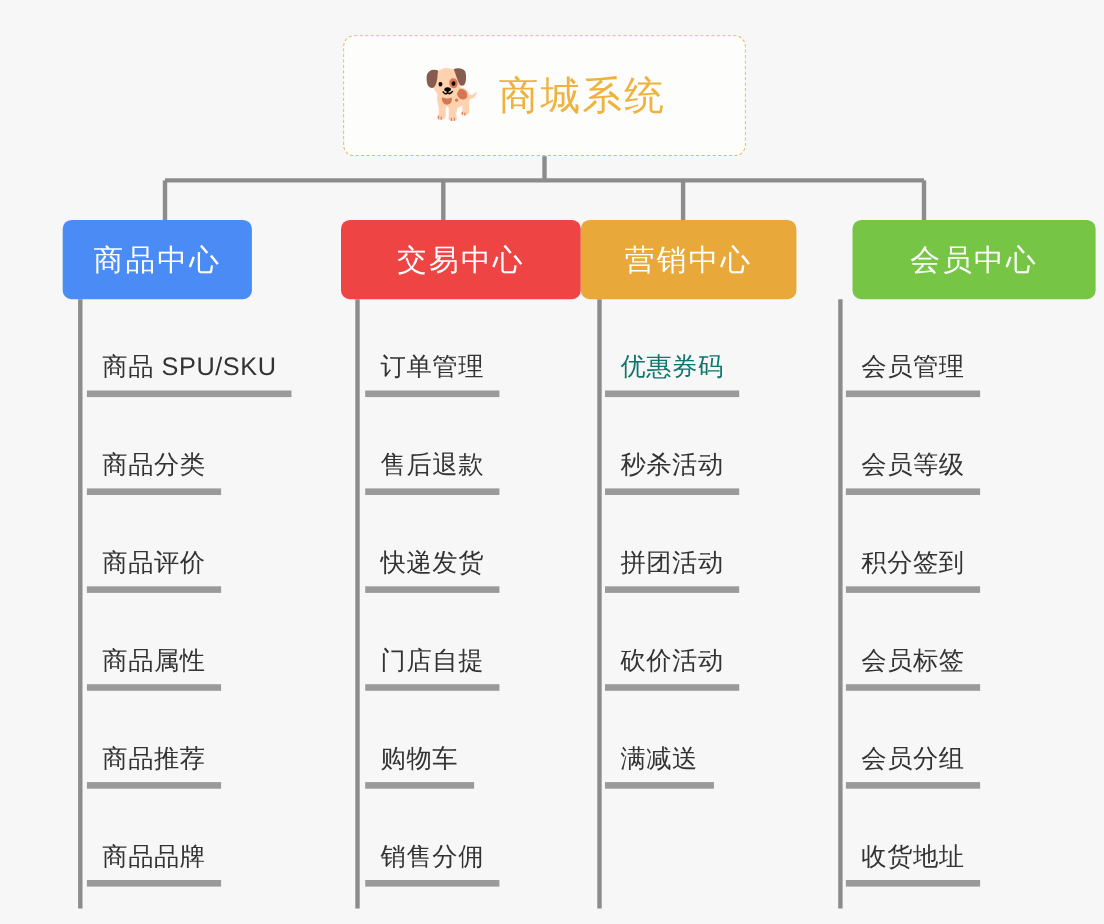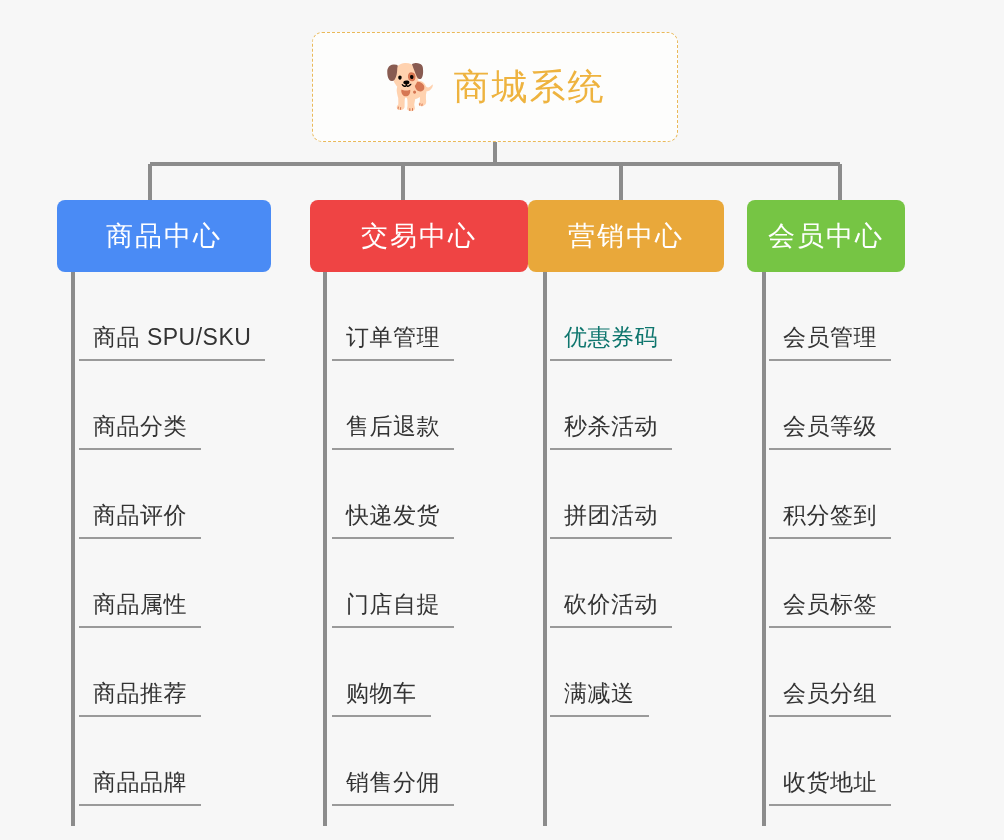--- a/index.html
+++ b/index.html
@@ -84,21 +84,21 @@
     margin-top: 0;
   }
   .leaf-item {
     height: 89px;
     display: flex;
     align-items: flex-end;
     box-sizing: border-box;
   }
   .leaf-inner {
     display: inline-block;
-    border-bottom: 2px solid #000000;
+    border-bottom: 6px solid #000000;
     padding: 0 14px 6px 14px;
     margin-left: 22px;
     font-size: 23px;
     color: #333333;
     white-space: nowrap;
     letter-spacing: 0.5px;
   }
 </style>
 </head>
 <body style="background: rgb(247, 247, 247);">
@@ -123,21 +123,21 @@
       <line x1="840" y1="164" x2="840" y2="202"></line>
 
       <line x1="73" y1="272" x2="73" y2="826"></line>
       <line x1="325" y1="272" x2="325" y2="826"></line>
       <line x1="545" y1="272" x2="545" y2="826"></line>
       <line x1="764" y1="272" x2="764" y2="826"></line>
     </g>
   </svg>
 
   <div class="column" id="col-0" style="left:57px;">
-    <div class="cat-box" style="width: 214px; background: rgb(74, 139, 245);">商品中心</div>
+    <div class="cat-box" style="width: 172px; background: rgb(74, 139, 245);">商品中心</div>
     <div class="leaf-list">
         <div class="leaf-item">
           <span class="leaf-inner" style="border-bottom-color: rgb(154, 154, 154); color: rgb(51, 51, 51);">商品 SPU/SKU</span>
         </div>
         <div class="leaf-item">
           <span class="leaf-inner" style="border-bottom-color: rgb(154, 154, 154); color: rgb(51, 51, 51);">商品分类</span>
         </div>
         <div class="leaf-item">
           <span class="leaf-inner" style="border-bottom-color: rgb(154, 154, 154); color: rgb(51, 51, 51);">商品评价</span>
         </div>
@@ -192,21 +192,21 @@
         <div class="leaf-item">
           <span class="leaf-inner" style="border-bottom-color: rgb(154, 154, 154); color: rgb(51, 51, 51);">砍价活动</span>
         </div>
         <div class="leaf-item">
           <span class="leaf-inner" style="border-bottom-color: rgb(154, 154, 154); color: rgb(51, 51, 51);">满减送</span>
         </div>
       </div>
   </div>
 
   <div class="column" id="col-3" style="left:747px;">
-    <div class="cat-box" style="width: 158px; background: rgb(118, 197, 68);">会员中心</div>
+    <div class="cat-box" style="width: 221px; background: rgb(118, 197, 68); margin-left: 28px;">会员中心</div>
     <div class="leaf-list">
         <div class="leaf-item">
           <span class="leaf-inner" style="border-bottom-color: rgb(154, 154, 154); color: rgb(51, 51, 51);">会员管理</span>
         </div>
         <div class="leaf-item">
           <span class="leaf-inner" style="border-bottom-color: rgb(154, 154, 154); color: rgb(51, 51, 51);">会员等级</span>
         </div>
         <div class="leaf-item">
           <span class="leaf-inner" style="border-bottom-color: rgb(154, 154, 154); color: rgb(51, 51, 51);">积分签到</span>
         </div>

